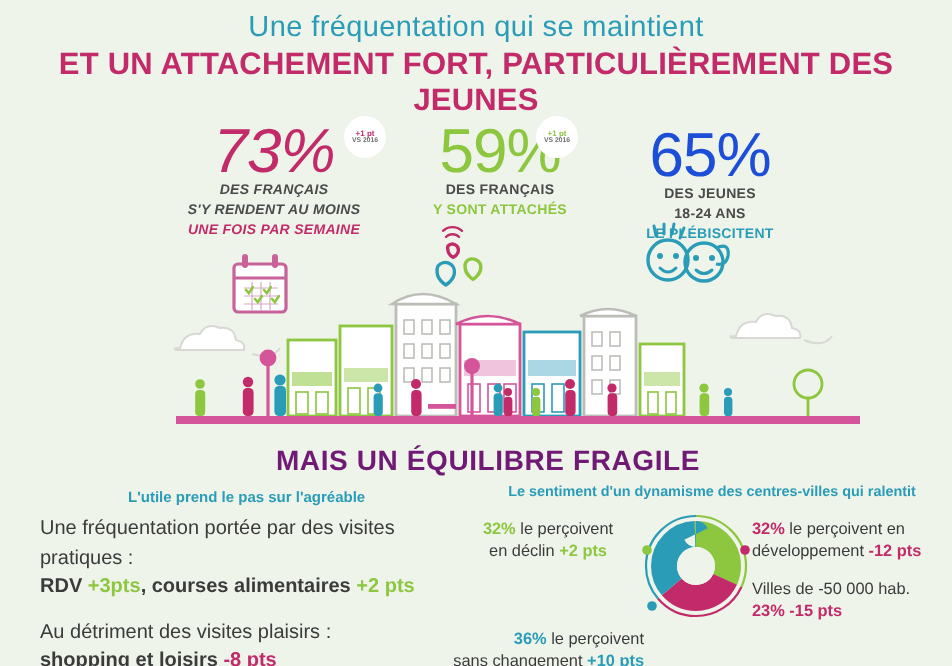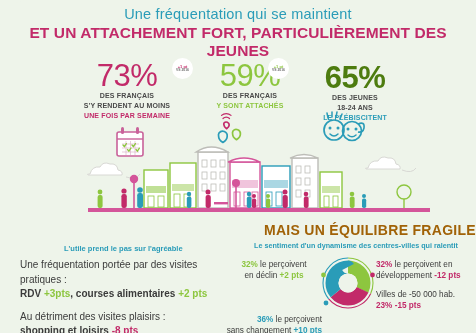--- a/index.html
+++ b/index.html
@@ -22,51 +22,51 @@
     text-align: center; color: #c22a69;
     font-size: 15.5px; font-weight: 700; letter-spacing: .1px;
   }
 
   
   .stat { position: absolute; text-align: center; }
   .stat .num { font-size: 31px; font-weight: 400; line-height: 1; letter-spacing: -.5px; }
   .stat .l1, .stat .l2 { font-size: 7px; font-weight: 700; color: #4a4a4a; letter-spacing: .15px; line-height: 1.45; }
   .stat .l3 { font-size: 7px; font-weight: 700; letter-spacing: .15px; line-height: 1.45; }
 
-  #stat-1 { left: 68px; top: 60px; width: 118px; }
+  #stat-1 { left: 78px; top: 60px; width: 118px; font-style: italic; }
   #stat-1 .num { color: #c22a69; }
   #stat-1 .l3 { color: #c22a69; }
 
   #stat-2 { left: 200px; top: 60px; width: 100px; }
   #stat-2 .num { color: #8dc63f; }
   #stat-2 .l2 { color: #8dc63f; }
 
   #stat-3 { left: 305px; top: 62px; width: 100px; }
-  #stat-3 .num { color: #4d7c0f; font-weight: bold; }
+  #stat-3 .num { color: #1d4ed8; }
   #stat-3 .l3 { color: #2a9cb8; }
 
   .badge {
     position: absolute; width: 21px; height: 21px; border-radius: 50%;
     background: #ffffff; display: flex; flex-direction: column;
     align-items: center; justify-content: center; line-height: 1.05;
   }
   .badge .b1 { font-size: 4px; font-weight: 700; }
   .badge .b2 { font-size: 3.4px; font-weight: 700; color: #6f6f6f; }
   #badge-1 { left: 172px; top: 58px; }
   #badge-1 .b1 { color: #c22a69; }
   #badge-2 { left: 268px; top: 58px; }
   #badge-2 .b1 { color: #8dc63f; }
 
   
   #illo { position: absolute; left: 0; top: 108px; width: 476px; height: 112px; }
 
   
   .sect-title {
     position: absolute; top: 222px; left: 0; width: 476px;
-    text-align: right; color: #a16207; font-size: 14px; font-weight: 700;
+    text-align: center; color: #701a75; font-size: 14px; font-weight: 700;
     letter-spacing: .3px;
     padding-left: 12px;
   }
 
   
   #left-block { position: absolute; left: 20px; top: 244px; width: 215px; }
   .sub-head { color: #2a9cb8; font-size: 7.5px; font-weight: 700; margin-bottom: 5px; padding-left: 44px; }
   .para { font-size: 10px; color: #3b3b3b; line-height: 1.45; margin-bottom: 8px; }
   .para .b { font-weight: 700; }
   .g { color: #8dc63f; font-weight: 700; }

